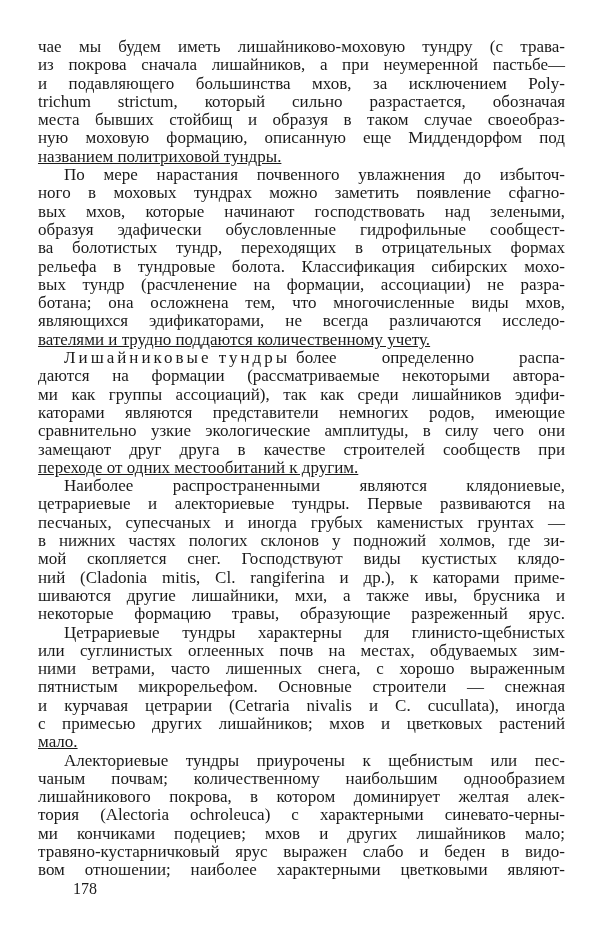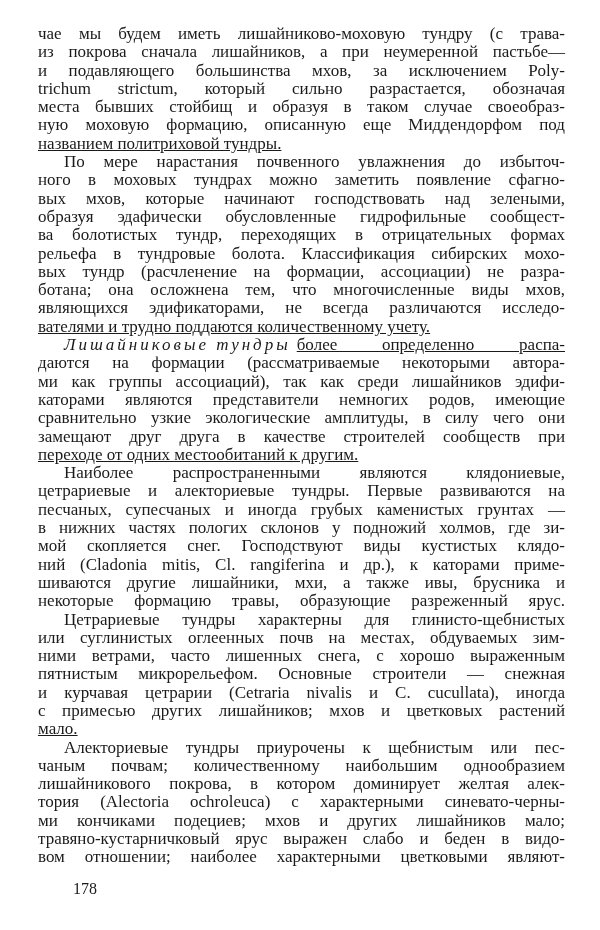--- a/index.html
+++ b/index.html
@@ -1,22 +1,22 @@
 <!DOCTYPE html>
 <html><head>
 <meta charset="utf-8">
 <style>
   html, body { margin:0; padding:0; background:#ffffff; }
   body { width:600px; height:930px; position:relative; overflow:hidden; }
-  .page { position:absolute; left:38px; top:25px; width:527px; color:#1a1a1a;
+  .page { position:absolute; left:38px; top:38px; width:527px; color:#1a1a1a;
     font-family:"Liberation Serif", "DejaVu Serif", serif; font-size:17px; line-height:18.3px; }
   .line { display:block; white-space:nowrap; text-align:justify; text-align-last:justify; height:18.3px; overflow:visible; }
   .line.last { text-align-last:left;text-decoration:underline; }
   .line.indent { padding-left:26px; }
-  .spaced { letter-spacing:3px;font-style:italic; }
+  .spaced { letter-spacing:3px; }
   .pagenum { position:absolute; left:73px; top:880px; font-family:"Liberation Serif", serif; font-size:16px; color:#1a1a1a; }
 </style>
 </head>
 <body>
 
 <div class="page">
   <div>
     <span class="line">чае мы будем иметь лишайниково-моховую тундру (с трава-</span>
     <span class="line">из покрова сначала лишайников, а при неумеренной пастьбе—</span>
     <span class="line">и подавляющего большинства мхов, за исключением Poly-</span>
@@ -33,21 +33,21 @@
     <span class="line">ва болотистых тундр, переходящих в отрицательных формах</span>
     <span class="line">рельефа в тундровые болота. Классификация сибирских мохо-</span>
     <span class="line">вых тундр (расчленение на формации, ассоциации) не разра-</span>
     <span class="line">ботана; она осложнена тем, что многочисленные виды мхов,</span>
     <span class="line">являющихся эдификаторами, не всегда различаются исследо-</span>
     <span class="line last">вателями и трудно поддаются количественному учету.</span>
   </div>
   <div>
     <span class="line indent" style="display:flex;justify-content:space-between;">
         <span class="spaced">Лишайниковые тундры</span>
-        <span style="flex:1;text-align:justify;text-align-last:justify;padding-left:6px;text-decoration:underline;"> более определенно распа-</span>
+        <span style="flex:1;text-align:justify;text-align-last:justify;padding-left:6px;"> более определенно распа-</span>
       </span>
     <span class="line">даются на формации (рассматриваемые некоторыми автора-</span>
     <span class="line">ми как группы ассоциаций), так как среди лишайников эдифи-</span>
     <span class="line">каторами являются представители немногих родов, имеющие</span>
     <span class="line">сравнительно узкие экологические амплитуды, в силу чего они</span>
     <span class="line">замещают друг друга в качестве строителей сообществ при</span>
     <span class="line last">переходе от одних местообитаний к другим.</span>
   </div>
   <div>
     <span class="line indent">Наиболее распространенными являются клядониевые,</span>

